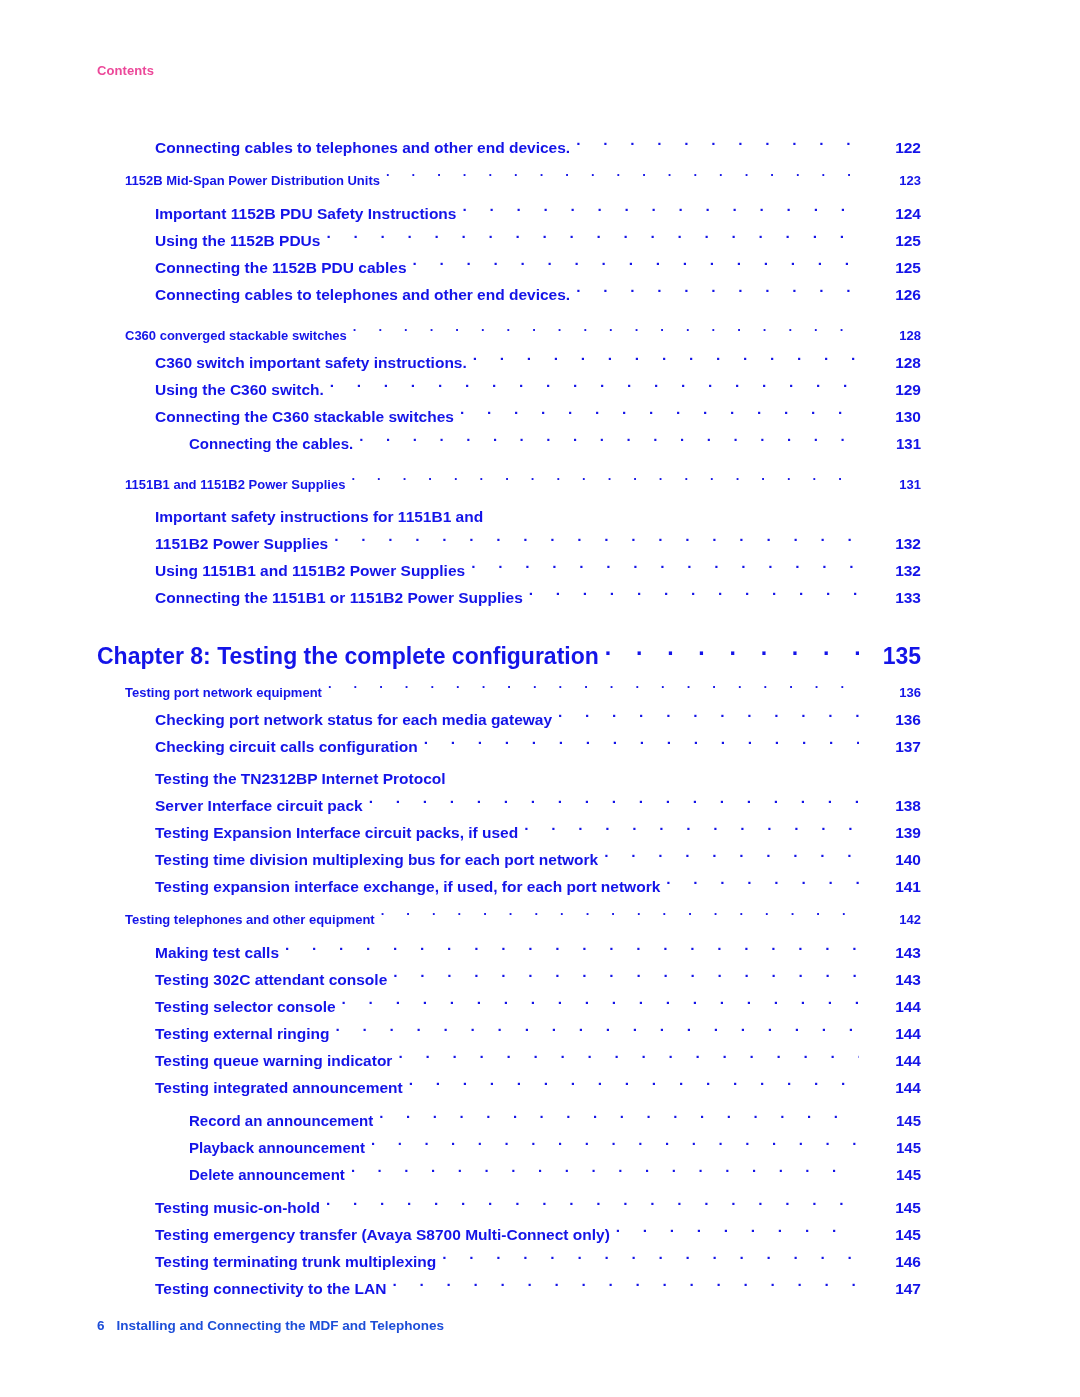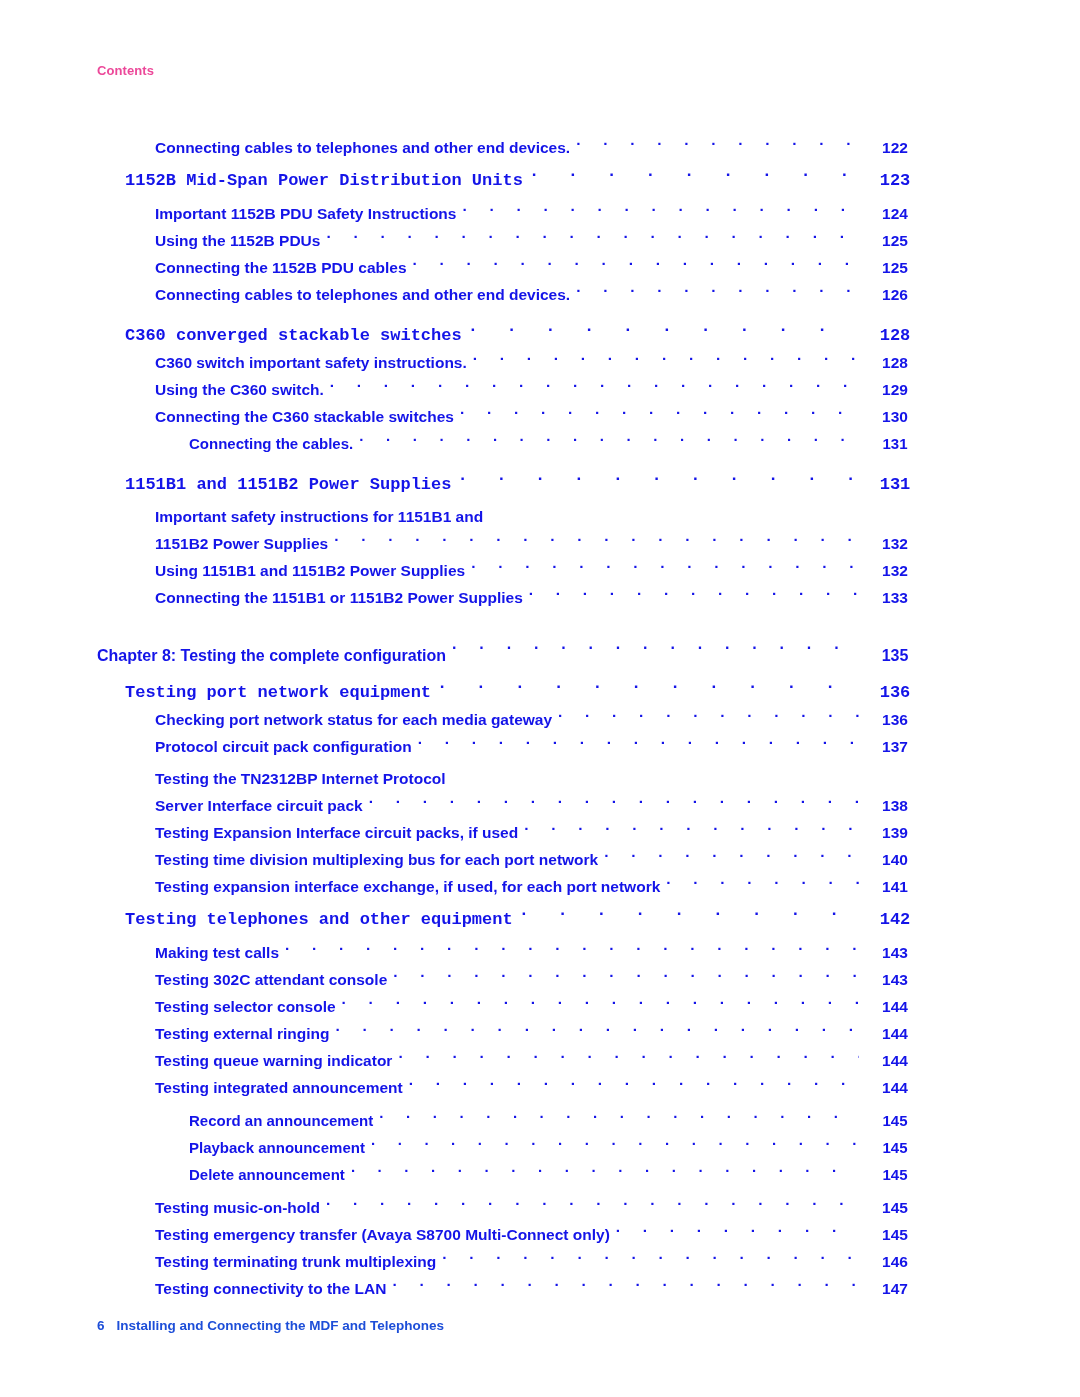--- a/index.html
+++ b/index.html
@@ -72,33 +72,33 @@
     left: 0;
     bottom: 0;
     letter-spacing: 9.2px;
     white-space: nowrap;
   }
   .toc-entry.no-leader .leader::before { content: ""; }
 
   .toc-entry .pageno {
     flex: 0 0 auto;
     width: 52px;
-    text-align: center;
+    text-align: right;
     padding-left: 10px;
   }
 
   
   .lvl0 .title { padding-left: 0px; }
   .lvl1 .title { padding-left: 28px; }
   .lvl2 .title { padding-left: 58px; }
   .lvl3 .title { padding-left: 92px; }
 
   
-  .size-chapter { font-size: 16px; line-height: 34px; height: 34px; }
-  .size-1       { font-size: 17px; font-family: Liberation Mono, monospace; }
+  .size-chapter { font-size: 23px; line-height: 34px; height: 34px; }
+  .size-1       { font-size: 13px; }
   .size-2       { font-size: 15.5px; }
   .size-3       { font-size: 15px; }
 
   
   .toc-entry.wrap-first { height: 26px; line-height: 26px; }
 
   
   .gap-sm { margin-top: 6px; }
   .gap-md { margin-top: 14px; }
   .gap-lg { margin-top: 28px; }
@@ -218,21 +218,21 @@
           <span class="title">Testing port network equipment</span>
           <span class="leader"></span>
           <span class="pageno">136</span>
         </div>
         <div class="toc-entry lvl2 size-2">
           <span class="title">Checking port network status for each media gateway</span>
           <span class="leader"></span>
           <span class="pageno">136</span>
         </div>
         <div class="toc-entry lvl2 size-2">
-          <span class="title">Protocol circuit pack configuration</span>
+          <span class="title">Checking circuit calls configuration</span>
           <span class="leader"></span>
           <span class="pageno">137</span>
         </div>
         <div class="toc-entry lvl2 size-2 no-leader wrap-first gap-sm">
           <span class="title">Testing the TN2312BP Internet Protocol</span>
           <span class="leader"></span>
           <span class="pageno"></span>
         </div>
         <div class="toc-entry lvl2 size-2">
           <span class="title">Server Interface circuit pack</span>

